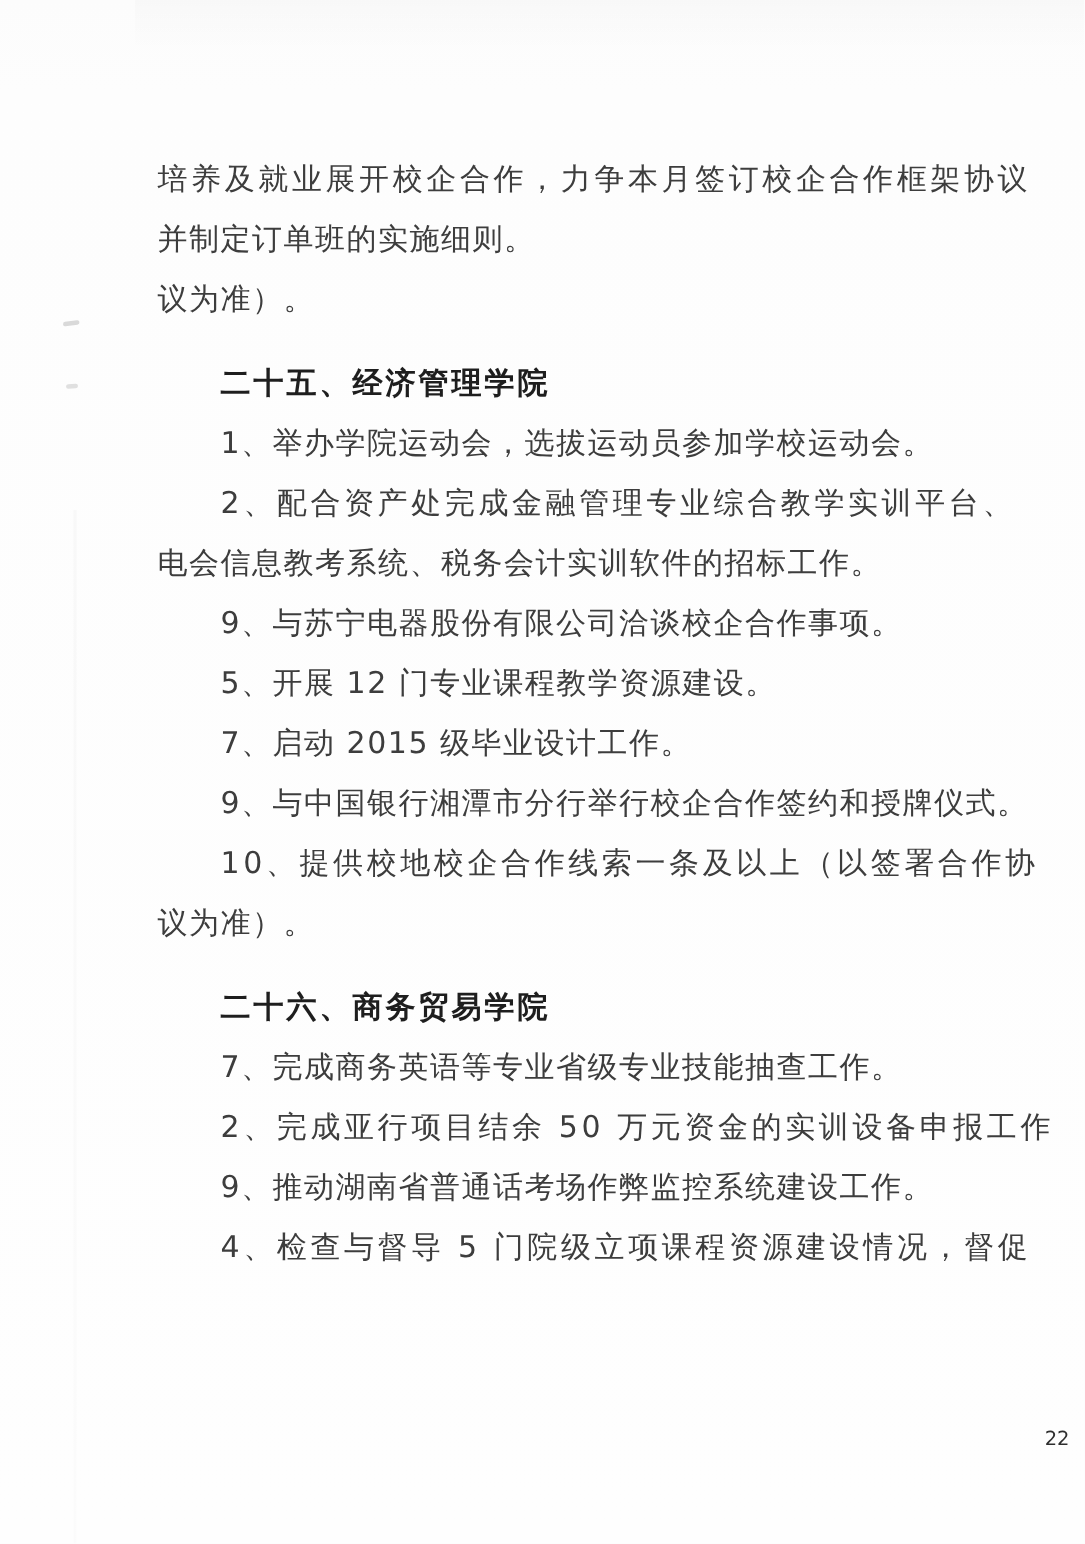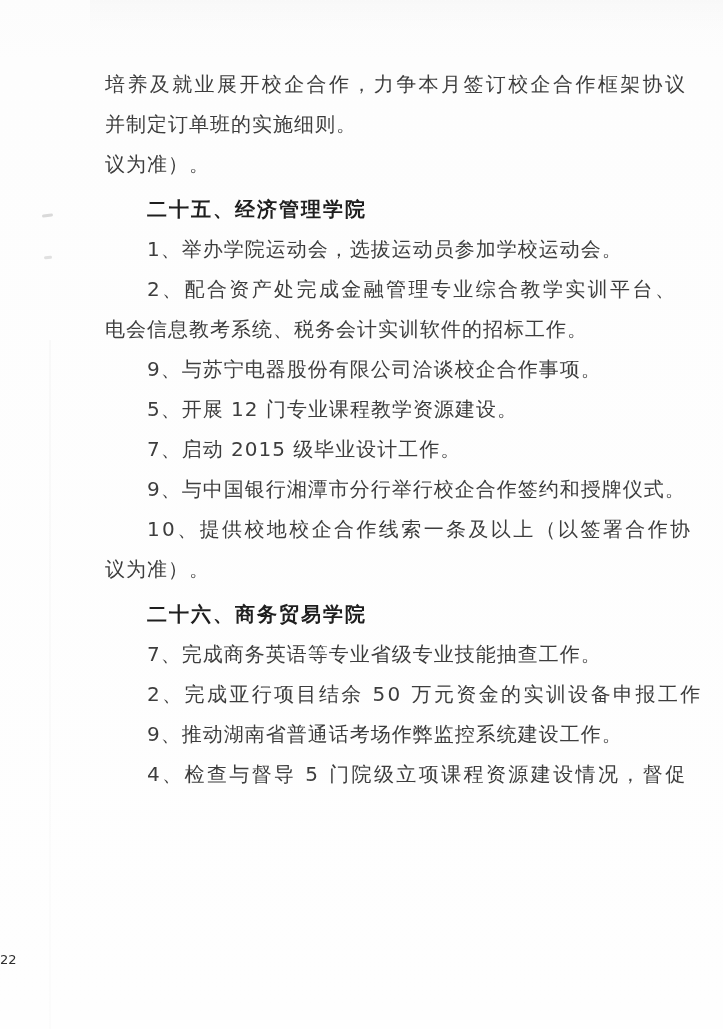--- a/index.html
+++ b/index.html
@@ -53,49 +53,49 @@
   .top-shade {
     position: absolute;
     top: 0;
     left: 90px;
     right: 0;
     height: 34px;
     background: linear-gradient(180deg, rgba(0,0,0,0.015), rgba(0,0,0,0));
   }
   .doc-body {
     position: relative;
-    padding-top: 64px;
+    padding-top: 99px;
   }
   .ln {
     font-size: 20px;
     line-height: 40px;
     height: 40px;
     padding-left: 105px;
     letter-spacing: 1px;
     white-space: pre;
   }
   .indent {
     padding-left: 147px;
   }
   .wide {
     letter-spacing: 2.4px;
   }
   .heading {
     padding-left: 147px;
     font-weight: bold;
     color: #1e1e1e;
-    margin-top: 5px;
+    margin-top: 16px;
     letter-spacing: 2px;
   }
   .page-number {
     position: absolute;
     top: 950px;
     left: 0;
     width: 713px;
-    text-align: left;
+    text-align: right;
     font-size: 13px;
     line-height: 20px;
     color: #2e2e2e;
     letter-spacing: 0;
   }
 </style>
 </head>
 <body>
 
 <div class="scan-page">

